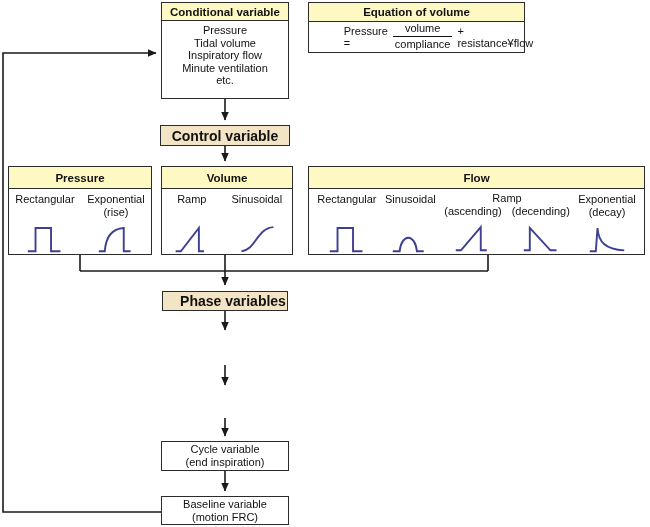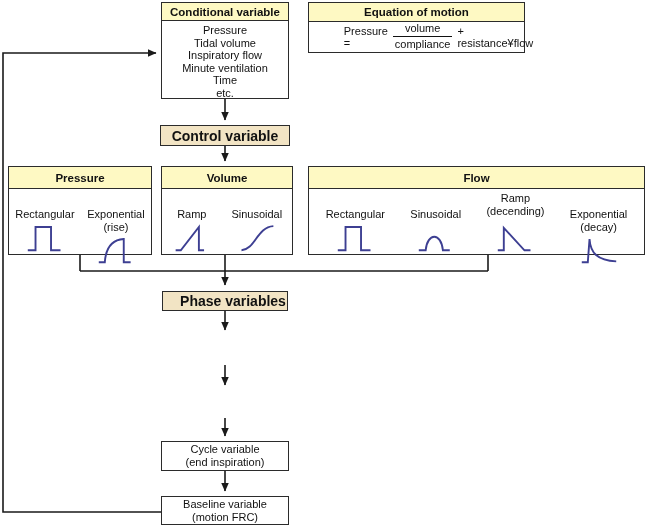--- a/index.html
+++ b/index.html
@@ -23,21 +23,21 @@
   }
   .list{font-size:11px;line-height:12.6px;text-align:center;padding-top:3px;}
   .chain-text{
     font-size:11px;line-height:13px;text-align:center;
     display:flex;flex-direction:column;align-items:center;justify-content:center;
     height:100%;
   }
   .wave-body{display:flex;justify-content:space-around;align-items:stretch;}
   .wave-col{
     display:flex;flex-direction:column;align-items:center;
-    height:62px;padding-top:19px;
+    justify-content:space-between;height:62px;padding-top:4px;
   }
   .wave-label{font-size:11px;line-height:12.5px;text-align:center;white-space:nowrap;}
   .wave-svg{display:block;margin-bottom:2px;}
   .ramp-group{display:flex;flex-direction:column;align-items:center;padding-top:3px;height:62px;}
   .ramp-pair{display:flex;flex:1;gap:10px;}
   .ramp-sub{display:flex;flex-direction:column;align-items:center;justify-content:space-between;}
   .eq-body{
     display:flex;align-items:center;justify-content:center;
     font-size:11px;height:100%;gap:5px;
   }
@@ -72,27 +72,26 @@
     </g>
   </svg>
 
   <div class="box" style="left:161px;top:2px;width:128px;height:97px;">
     <div class="hdr" style="height:17px;">Conditional variable</div>
     <div class="list">
       <div>Pressure</div>
       <div>Tidal volume</div>
       <div>Inspiratory flow</div>
       <div>Minute ventilation</div>
-      <div>Time</div>
       <div>etc.</div>
     </div>
   </div>
 
   <div class="box" style="left:308px;top:2px;width:217px;height:51px;">
-    <div class="hdr" style="height:18px;">Equation of motion</div>
+    <div class="hdr" style="height:18px;">Equation of volume</div>
     <div class="eq-body" style="height:29px;margin-left:44px;">
       <span>Pressure =</span>
       <span class="frac">
         <span class="num" style="display:block;">volume</span>
         <span class="den" style="display:block;">compliance</span>
       </span>
       <span>+ resistance¥flow</span>
     </div>
   </div>
 
@@ -149,20 +148,26 @@
       <div class="wave-col">
         <div class="wave-label">Sinusoidal</div>
         <svg class="wave-svg" width="40" height="31" viewBox="0 0 44 36">
           <path d="M2,34 H10 C12,13 28,13 30,34 H38" fill="none" stroke="#3d3f92" stroke-width="2.2"></path>
         </svg>
       </div>
       <div class="ramp-group">
         <div class="wave-label">Ramp</div>
         <div class="ramp-pair">
           <div class="ramp-sub">
+            <div class="wave-label">(ascending)</div>
+            <svg class="wave-svg" width="40" height="31" viewBox="0 0 44 36">
+              <path d="M2,34 H8 L31,7 V34 H38" fill="none" stroke="#3d3f92" stroke-width="2.2"></path>
+            </svg>
+          </div>
+          <div class="ramp-sub">
             <div class="wave-label">(decending)</div>
             <svg class="wave-svg" width="40" height="31" viewBox="0 0 44 36">
               <path d="M2,34 H9 V8 L33,34 H40" fill="none" stroke="#3d3f92" stroke-width="2.2"></path>
             </svg>
           </div>
         </div>
       </div>
       <div class="wave-col">
         <div class="wave-label">
           <div>Exponential</div>

